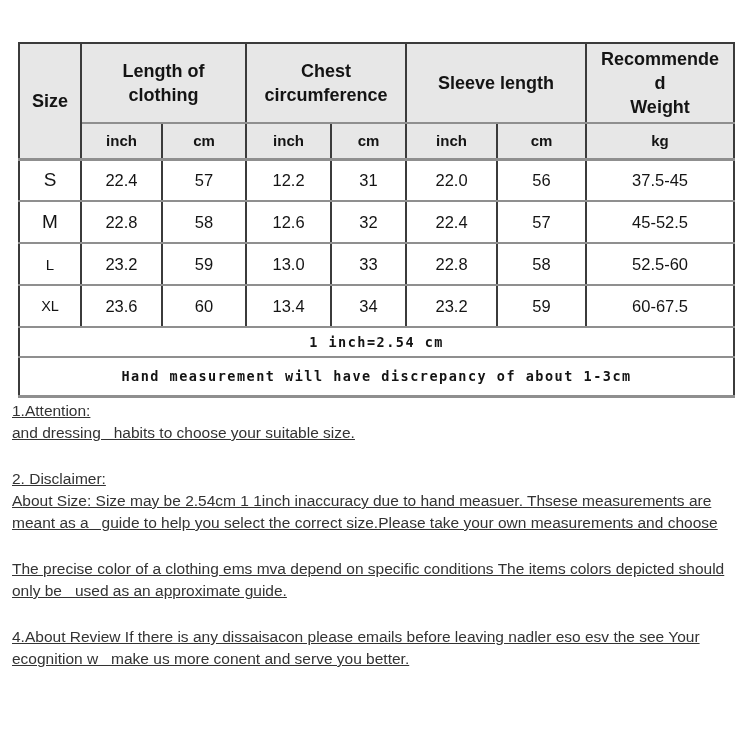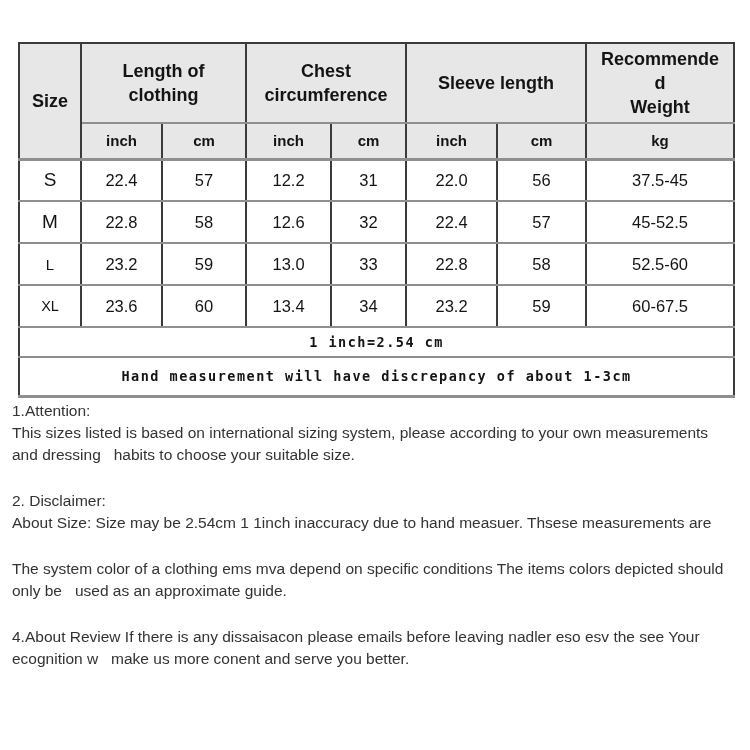--- a/index.html
+++ b/index.html
@@ -69,21 +69,21 @@
   
   .sections {
     position: absolute;
     left: 12px;
     top: 400px;
     width: 732px;
     color: #333333;
     font-size: 15.5px;
     line-height: 22px;
   }
-  .section { margin-bottom: 24px; }
+  .section { margin-bottom: 24px; text-decoration: underline; }
   .sec-title { white-space: pre; }
   .sec-line { white-space: pre; }
 </style>
 </head>
 <body>
 
 <div class="page">
 
   <table class="size-table">
     <colgroup>
@@ -178,31 +178,31 @@
     <tr class="note-row note-row-2">
       <td colspan="8">Hand measurement will have discrepancy of about 1-3cm</td>
     </tr>
   </tbody>
     </table>
 
   <div class="sections">
 
     <div class="section">
       <div class="sec-title">1.Attention:</div>
-      <div class="sec-line">This sizes listed is based on international sizing system, please according to your own measurements</div>
       <div class="sec-line">and dressing   habits to choose your suitable size.</div>
     </div>
 
     <div class="section">
       <div class="sec-title">2. Disclaimer:</div>
       <div class="sec-line">About Size: Size may be 2.54cm 1 1inch inaccuracy due to hand measuer. Thsese measurements are</div>
-    </div>
-
-    <div class="section">
-      <div class="sec-line">The system color of a clothing ems mva depend on specific conditions The items colors depicted should</div>
+      <div class="sec-line">meant as a   guide to help you select the correct size.Please take your own measurements and choose</div>
+    </div>
+
+    <div class="section">
+      <div class="sec-line">The precise color of a clothing ems mva depend on specific conditions The items colors depicted should</div>
       <div class="sec-line">only be   used as an approximate guide.</div>
     </div>
 
     <div class="section">
       <div class="sec-line">4.About Review If there is any dissaisacon please emails before leaving nadler eso esv the see Your</div>
       <div class="sec-line">ecognition w   make us more conent and serve you better.</div>
     </div>
 
   </div>
 </div>

